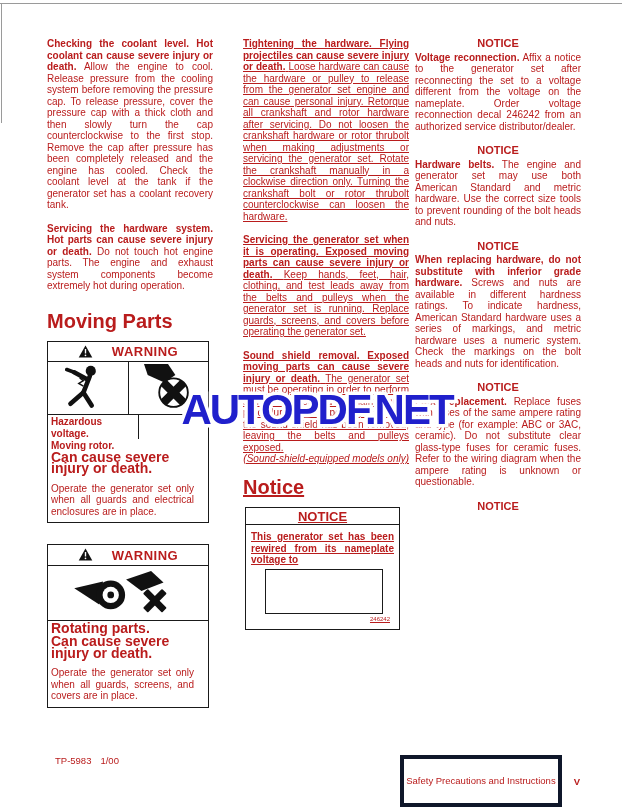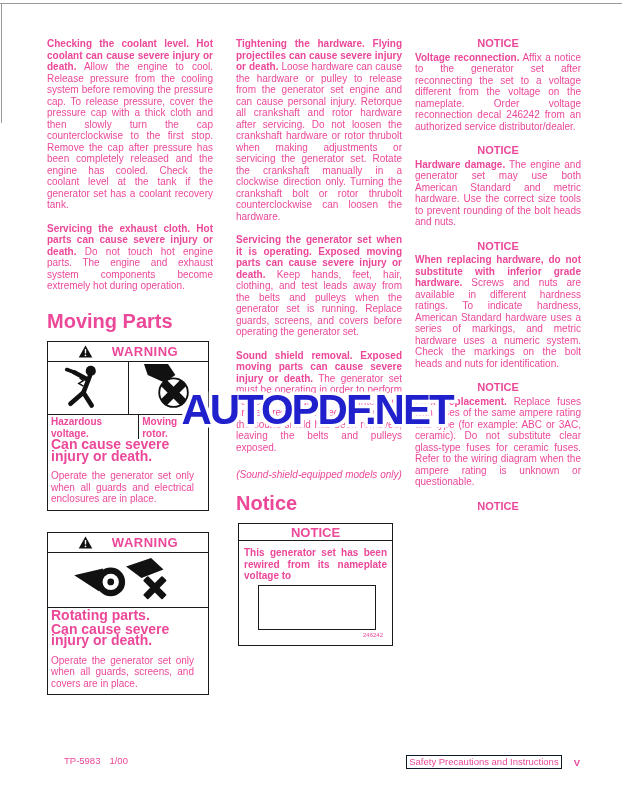--- a/index.html
+++ b/index.html
@@ -1,42 +1,42 @@
 <!DOCTYPE html>
 <html><head>
 <meta charset="utf-8">
 <style>
   html,body{margin:0;padding:0;background:#fff;}
   .page{position:relative;width:622px;height:808px;background:#fff;overflow:hidden;
-        font-family:"Liberation Sans",sans-serif;color:#ec4899;}
+        font-family:"Liberation Sans",sans-serif;color:#b91c1c;}
   .edge-top{position:absolute;left:0;top:3px;width:622px;height:1px;background:#9a9a9a;}
   .edge-left{position:absolute;left:1px;top:3px;width:1px;height:120px;background:#9a9a9a;}
 
   .col{position:absolute;top:38px;width:166px;font-size:10px;line-height:11.5px;}
   .col-left{left:47px;}
-  .col-mid{left:236px;}
+  .col-mid{left:243px;text-decoration:underline;}
   .col-right{left:415px;}
 
   p.para{margin:0 0 12px 0;text-align:justify;}
   p.para b{font-weight:bold;}
-  .italic-line{display:block;font-style:italic;text-align:center;margin-top:16px;}
+  .italic-line{display:block;font-style:italic;text-align:right;}
 
   h2.sect{font-size:20px;line-height:16px;margin:21px 0 12px 0;font-weight:bold;}
 
   
   .warnbox{width:160px;border:1.5px solid #1a1a1a;margin-bottom:21px;}
   .warnhead{display:flex;align-items:center;justify-content:center;gap:19px;
             padding:3px 0 2px 0;border-bottom:1.5px solid #1a1a1a;
             font-weight:bold;font-size:13px;letter-spacing:.5px;}
   .pictos{display:flex;border-bottom:1.5px solid #1a1a1a;}
   .picto-cell{flex:1;display:flex;align-items:center;justify-content:center;padding:2px 0;}
   .picto-cell.br{border-right:1.5px solid #1a1a1a;}
   .pictos-single{display:flex;align-items:center;justify-content:center;
                  border-bottom:1.5px solid #1a1a1a;padding:3px 0;}
-  .caprow{display:flex;font-weight:bold;font-size:10px;line-height:11.5px;}
+  .caprow{display:flex;font-weight:bold;font-size:10px;line-height:11.5px;flex-direction:column;}
   .caprow .capcell{padding:1px 3px 0 3px;}
   .caprow .capcell.a{width:57%;border-right:1.5px solid #1a1a1a;box-sizing:border-box;}
   .caprow .capcell.b{flex:1;}
   .capfull{font-weight:bold;font-size:14px;line-height:11.5px;padding:0 3px 2px 3px;}
   .warnbody{margin:6px 11px 0 0;padding:0 3px 5px 3px;text-align:justify;font-size:10px;line-height:11.5px;}
 
   
   .noticebox{width:153px;margin-left:2px;border:1.5px solid #1a1a1a;}
   .noticebox .nb-head{text-align:center;font-weight:bold;font-size:13px;
                       padding:3px 0 2px 0;border-bottom:1.5px solid #1a1a1a;}
@@ -48,37 +48,37 @@
   
   .notice-sec{margin-bottom:13px;}
   .notice-sec .nhead{text-align:center;font-weight:bold;font-size:11px;margin-bottom:2px;}
   .notice-sec p{margin:0;text-align:justify;}
 
   
   .watermark{position:absolute;left:152px;top:382px;pointer-events:none;}
 
   
   .footer{position:absolute;left:0;top:755px;width:622px;font-size:9.5px;}
-  .footer .f-left{position:absolute;left:64px;top:0;}
+  .footer .f-left{position:absolute;left:55px;top:0;}
   .footer .f-left span{margin-right:9px;}
   .footer .f-right{position:absolute;right:42px;top:0;display:flex;align-items:center;gap:12px;}
-  .linkbox{border:1px solid #0f172a;padding:0 2px;line-height:12px;display:inline-block;cursor:pointer;}
+  .linkbox{border:4px solid #0f172a;padding:16px 2px;line-height:12px;display:inline-block;cursor:pointer;}
   .pagenum{font-weight:bold;}
   svg text{font-family:"Liberation Sans",sans-serif;}
 </style>
 </head>
 <body>
 
 <div class="page">
   <div class="edge-top"></div>
   <div class="edge-left"></div>
 
   <div class="col col-left">
     <p class="para"><b>Checking the coolant level.  Hot coolant can cause severe injury or death.</b> <span>Allow the engine to cool. Release pressure from the cooling system before removing the pressure cap. To release pressure, cover the pressure cap with a thick cloth and then slowly turn the cap counterclockwise to the first stop. Remove the cap after pressure has been completely released and the engine has cooled. Check the coolant level at the tank if the generator set has a coolant recovery tank.</span></p>
-    <p class="para"><b>Servicing the exhaust cloth.  Hot parts can cause severe injury or death.</b> <span>Do not touch hot engine parts. The engine and exhaust system components become extremely hot during operation.</span></p>
+    <p class="para"><b>Servicing the hardware system.  Hot parts can cause severe injury or death.</b> <span>Do not touch hot engine parts. The engine and exhaust system components become extremely hot during operation.</span></p>
 
     <h2 class="sect">Moving Parts</h2>
 
     <div class="warnbox">
       <div class="warnhead">
         <span>
           <svg viewBox="0 0 24 21" width="15" height="13">
               <path d="M12 1 L23 20 H1 Z" fill="#111"></path>
               <rect x="10.9" y="6.5" width="2.2" height="7.2" fill="#fff"></rect>
               <circle cx="12" cy="16.6" r="1.4" fill="#fff"></circle>
@@ -166,21 +166,21 @@
     </div>
   </div>
 
   <div class="col col-right">
     <div class="notice-sec">
       <div class="nhead">NOTICE</div>
       <p><b>Voltage reconnection.</b> <span>Affix a notice to the generator set after reconnecting the set to a voltage different from the voltage on the nameplate. Order voltage reconnection decal 246242 from an authorized service distributor/dealer.</span></p>
     </div>
     <div class="notice-sec">
       <div class="nhead">NOTICE</div>
-      <p><b>Hardware damage.</b> <span>The engine and generator set may use both American Standard and metric hardware. Use the correct size tools to prevent rounding of the bolt heads and nuts.</span></p>
+      <p><b>Hardware belts.</b> <span>The engine and generator set may use both American Standard and metric hardware. Use the correct size tools to prevent rounding of the bolt heads and nuts.</span></p>
     </div>
     <div class="notice-sec">
       <div class="nhead">NOTICE</div>
       <p><b>When replacing hardware, do not substitute with inferior grade hardware.</b> <span>Screws and nuts are available in different hardness ratings. To indicate hardness, American Standard hardware uses a series of markings, and metric hardware uses a numeric system. Check the markings on the bolt heads and nuts for identification.</span></p>
     </div>
     <div class="notice-sec">
       <div class="nhead">NOTICE</div>
       <p><b>Fuse replacement.</b> <span>Replace fuses with fuses of the same ampere rating and type (for example: ABC or 3AC, ceramic). Do not substitute clear glass-type fuses for ceramic fuses. Refer to the wiring diagram when the ampere rating is unknown or questionable.</span></p>
     </div>
     <div class="notice-sec">

